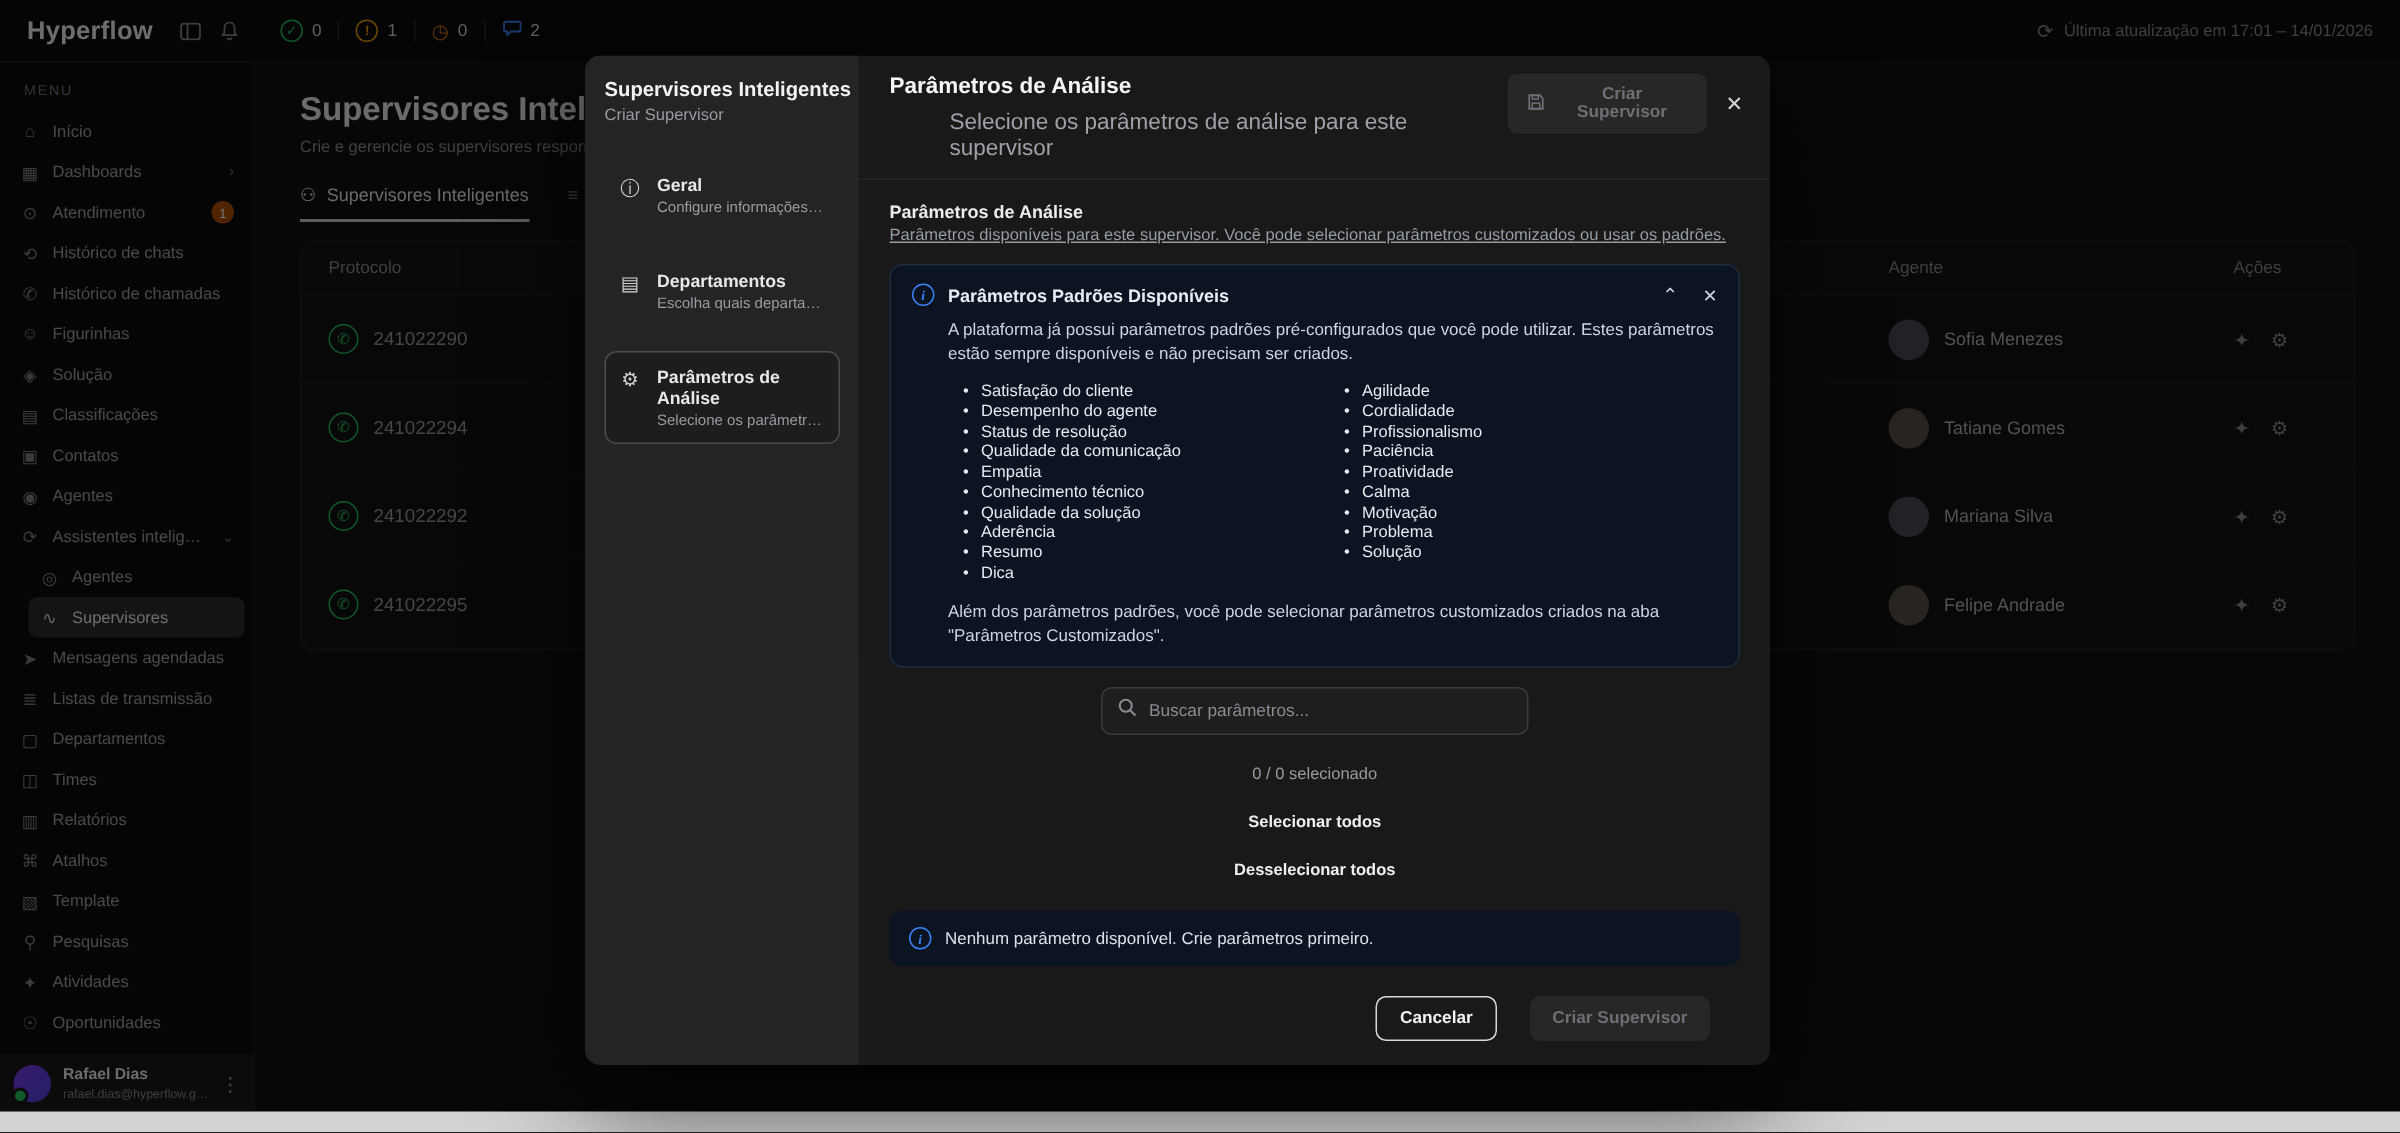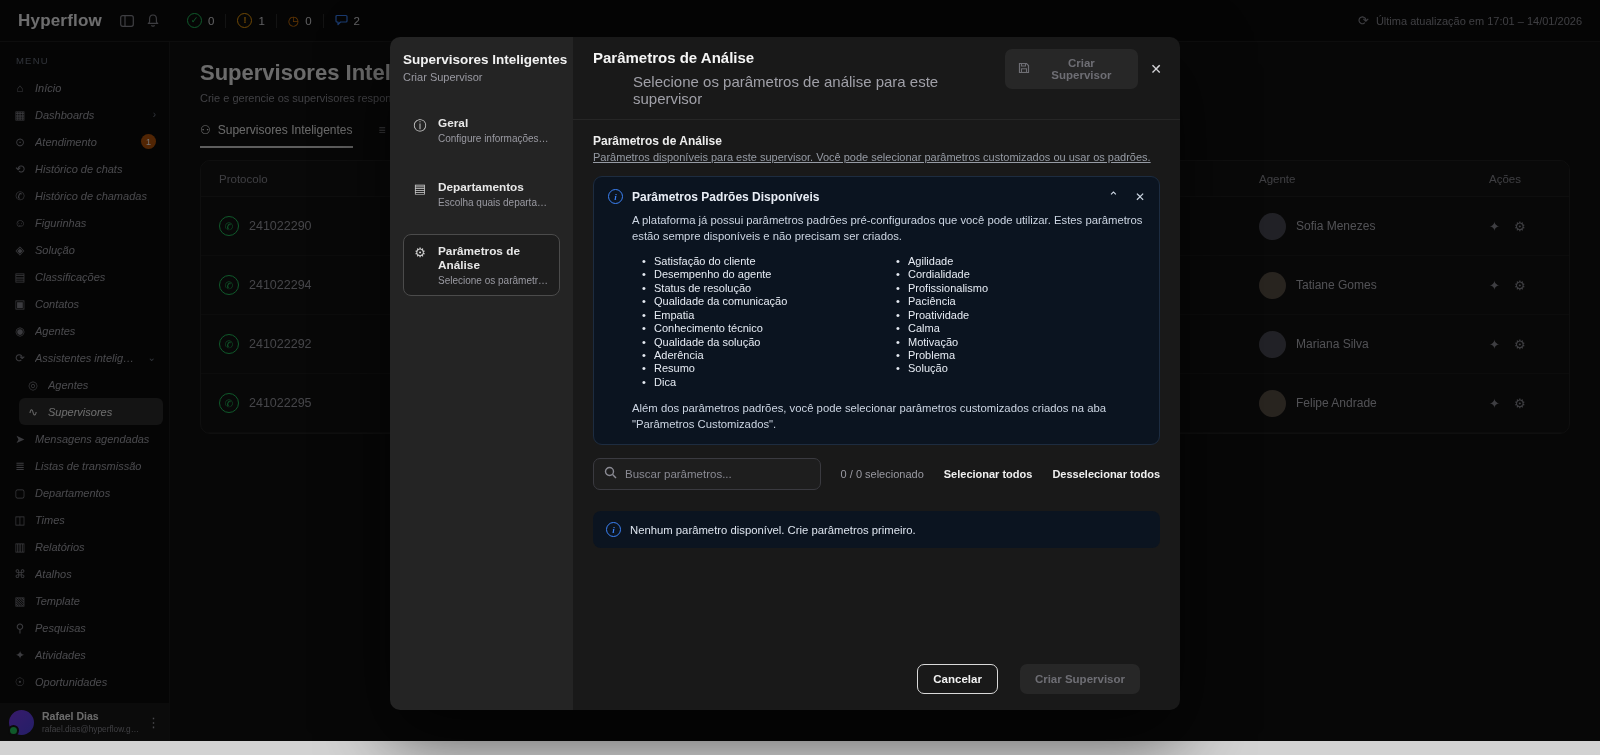--- a/index.html
+++ b/index.html
@@ -20,21 +20,21 @@
   .clockg { color:#d97706; font-size:13px; line-height:1; }
   .tb-right { margin-left:auto; display:flex; align-items:center; gap:7px; color:#8b8b93; font-size:11px; }
   .refresh { font-size:13px; color:#8b8b93; cursor:pointer; }
 
   
   .sidebar { position:absolute; top:42px; left:0; width:170px; bottom:14px; background:#0d0d0d; border-right:1px solid #1b1b1b; display:flex; flex-direction:column; z-index:10; }
   .menu-label { padding:13px 16px 8px; font-size:9.5px; letter-spacing:1.2px; color:#6b7280; }
   .side-items { flex:1; padding:0 6px; overflow:hidden; }
   .side-item { display:flex; align-items:center; gap:8px; height:27px; padding:0 7px; border-radius:6px; color:#a3a3ab; font-size:11px; cursor:pointer; }
   .side-item .s-icon { width:14px; text-align:center; font-size:11.5px; color:#84848c; flex:0 0 auto; }
-  .side-item .s-label { flex:1; white-space:nowrap; overflow:hidden; text-overflow:ellipsis;font-style:italic; }
+  .side-item .s-label { flex:1; white-space:nowrap; overflow:hidden; text-overflow:ellipsis; }
   .side-item .s-badge { min-width:15px; height:15px; border-radius:8px; background:#b45309; color:#fff; font-size:9px; display:flex; align-items:center; justify-content:center; padding:0 3px; flex:0 0 auto; }
   .side-item .s-chev { color:#6b7280; font-size:10px; flex:0 0 auto; }
   .side-item.active { background:#2d2d2d; color:#f0f0f0; }
   .side-item.active .s-icon { color:#e0e0e0; }
   .side-item.sub { margin-left:13px; }
   .user-card { height:38px; background:#191919; display:flex; align-items:center; gap:8px; padding:0 9px; }
   .uc-avatar { width:25px; height:25px; border-radius:50%; background:linear-gradient(135deg,#7c3aed,#4f46e5); position:relative; flex:0 0 auto; }
   .uc-avatar::after { content:""; position:absolute; left:-1px; bottom:-1px; width:7px; height:7px; border-radius:50%; background:#22c55e; border:2px solid #191919; }
   .uc-texts { min-width:0; }
   .uc-name { font-size:10.5px; color:#ededed; font-weight:bold; line-height:1.25; white-space:nowrap; }
@@ -90,21 +90,21 @@
   .ib-controls { margin-left:auto; display:flex; gap:16px; align-items:center; color:#cbd5e1; }
   .ib-chev { font-size:13px; cursor:pointer; }
   .ib-x { font-size:12px; cursor:pointer; }
   .ib-para { margin-top:8px; padding-left:24px; font-size:11.3px; line-height:1.42; color:#ccd5e2; }
   .ib-cols { margin-top:11px; padding-left:33px; display:flex; }
   .ib-list { width:254px; }
   .ib-list:last-child { width:auto; }
   .ib-li { position:relative; padding-left:13px; font-size:11px; line-height:1.22; color:#e6ebf3; }
   .ib-li::before { content:"•"; position:absolute; left:1px; }
   .ib-footer { margin-top:11px; padding-left:24px; font-size:11.3px; line-height:1.42; color:#ccd5e2; }
-  .search-row { margin-top:13px; display:flex; align-items:center; gap:20px; }
+  .search-row { margin-top:13px; display:flex; align-items:center; gap:20px;flex-direction:column; }
   .search-box { width:285px; height:32px; border:1px solid #3a3a40; border-radius:7px; background:#1e1e1e; display:flex; align-items:center; gap:8px; padding:0 10px; }
   .search-box input { background:transparent; border:none; outline:none; color:#e5e5e5; font-size:11.5px; flex:1; font-family:inherit; min-width:0; }
   .search-box input::placeholder { color:#8a8a93; }
   .sel-count { font-size:11px; color:#9a9aa2; white-space:nowrap; }
   .sel-link { font-size:11px; font-weight:bold; color:#f0f0f0; cursor:pointer; background:none; border:none; font-family:inherit; white-space:nowrap; }
   .empty-banner { margin-top:21px; background:#0b1420; border-radius:8px; padding:11px 13px; display:flex; align-items:center; gap:9px; font-size:11.3px; color:#dde4ee; }
   .mr-footer { margin-top:auto; padding:14px 20px 16px; display:flex; justify-content:flex-end; gap:22px; }
   .btn-cancel { background:transparent; border:1px solid #d9d9d9; color:#f2f2f2; font-size:11.5px; font-weight:bold; padding:8px 15px; border-radius:7px; cursor:pointer; font-family:inherit; }
   .btn-submit-disabled { background:#272727; border:none; color:#6e6e74; font-size:11.5px; font-weight:bold; padding:8px 15px; border-radius:7px; font-family:inherit; }
 

